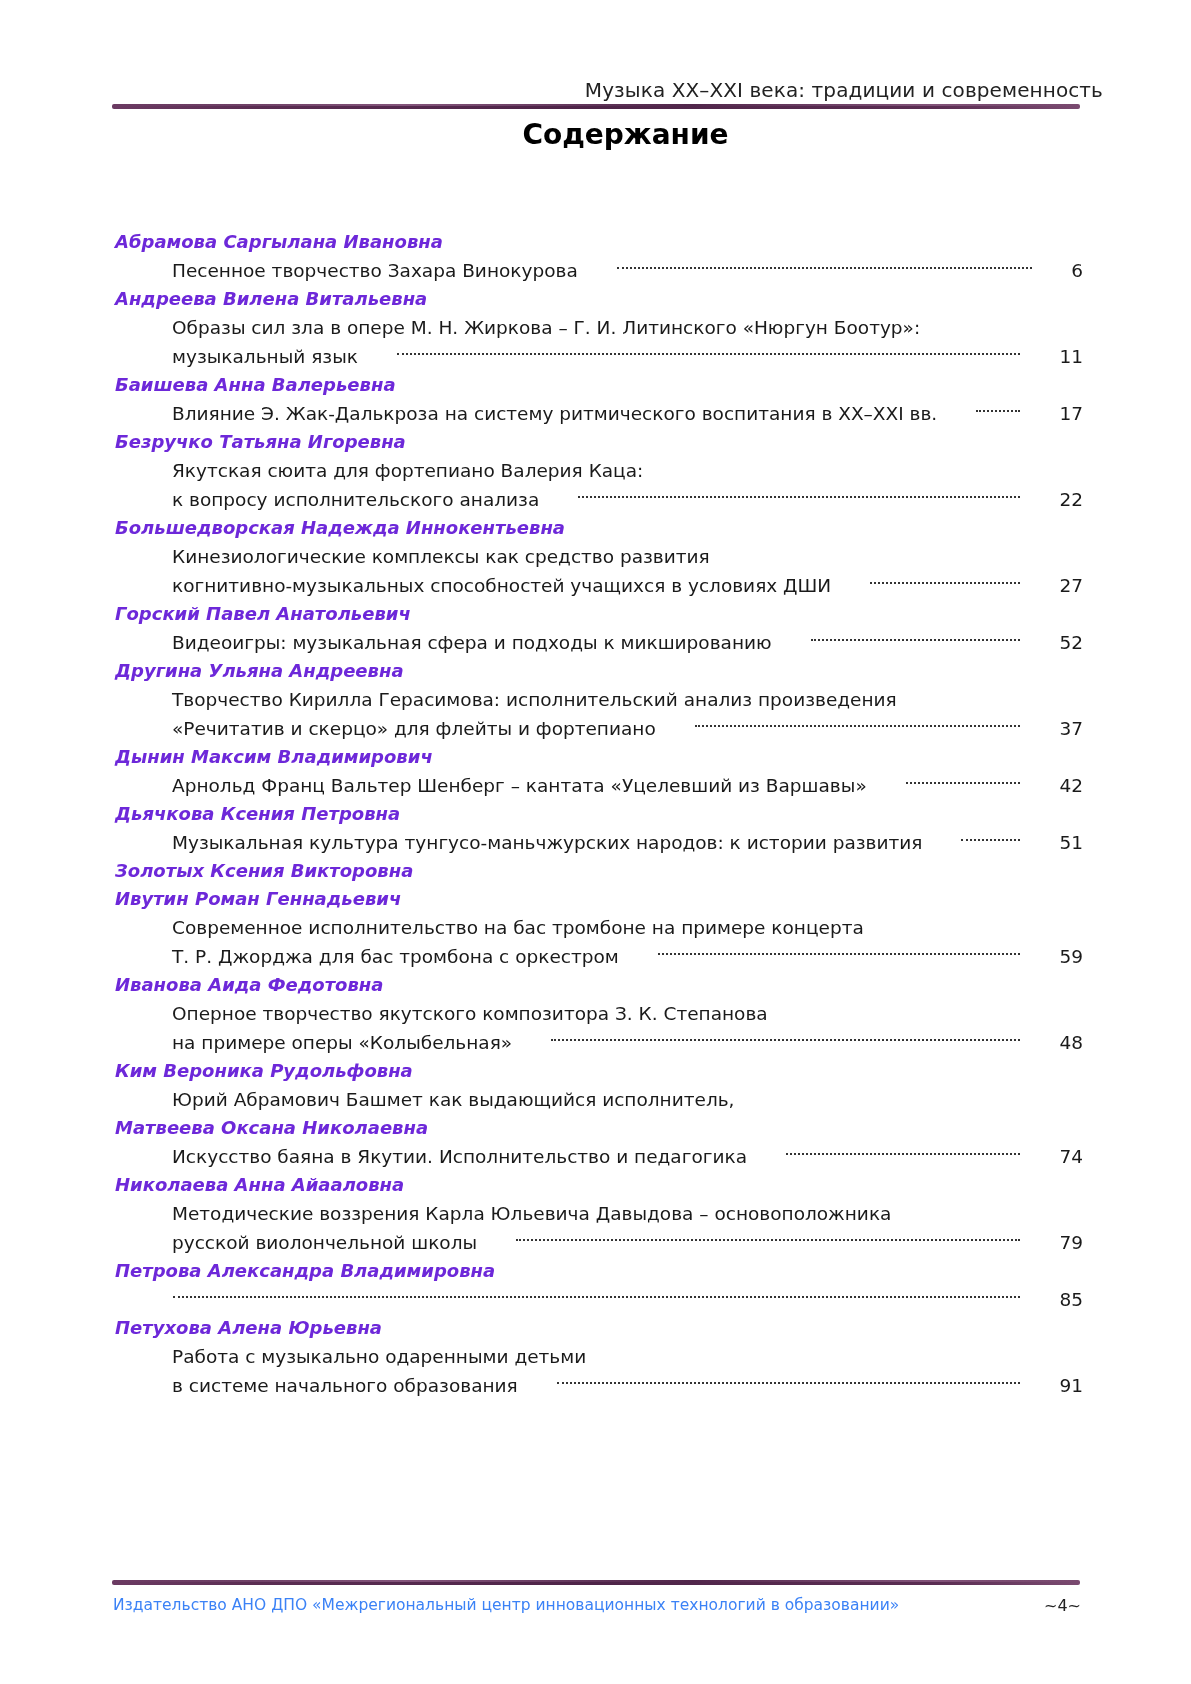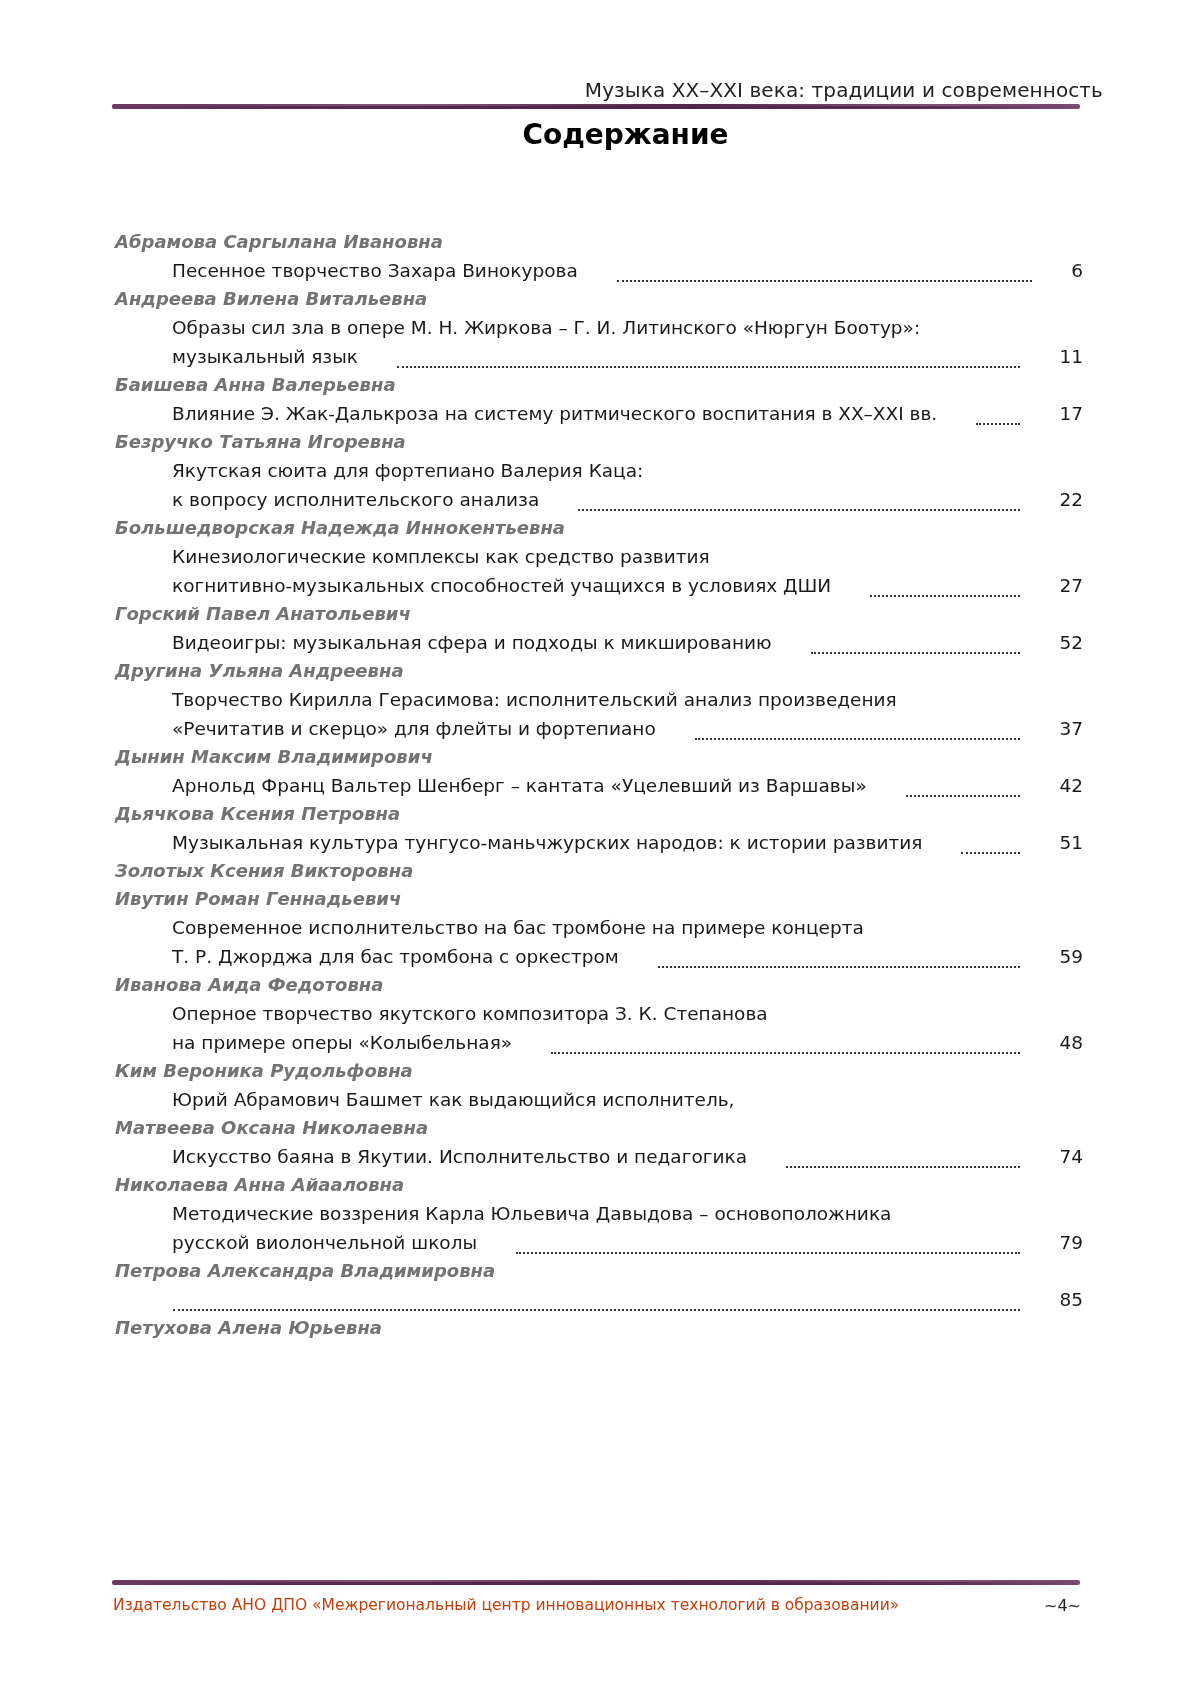--- a/index.html
+++ b/index.html
@@ -25,36 +25,36 @@
     .rule-bottom { top: 1580px; }
     .page-title {
       position: absolute; left: 0; right: 0; top: 118px; text-align: center;
       font-size: 28px; font-weight: bold; color: #000; margin-left: 60px;
     }
     .toc {
       position: absolute; left: 115px; top: 228px; width: 968px;
     }
     .author {
       font-style: italic; font-weight: bold; font-size: 18px; height: 28px; line-height: 28px;
-      color: #737373;
+      color: #6d28d9;
     }
     .entry { margin-left: 57px; }
     .line {
       font-size: 18.5px; height: 29px; line-height: 29px; color: #1a1a1a;
-      display: flex; align-items: flex-end; white-space: nowrap; gap: 38px;
+      display: flex; align-items: center; white-space: nowrap; gap: 38px;
     }
     .line .txt { flex: 0 0 auto; }
     .line .dots {
       flex: 1 1 auto; overflow: hidden; margin: 0 1px;
       border-bottom: 2px dotted #333; height: 0; position: relative; top: -3px;
     }
     .line .pg { flex: 0 0 auto; }
     .footer-text {
       position: absolute; left: 113px; top: 1596px;
-      font-size: 15.5px; color: #c2410c;
+      font-size: 15.5px; color: #3b82f6;
     }
     .footer-page {
       position: absolute; right: 110px; top: 1596px;
       font-size: 16px; color: #222;
     }
   </style>
 </head>
 <body>
 
 <div class="header-title">Музыка XX–XXI века: традиции и современность</div>
@@ -196,17 +196,27 @@
       </div>
     </div>
     <div class="author">Петрова Александра Владимировна</div>
     <div class="entry">
       <div class="line">
         <span class="dots"></span>
         <span class="pg">85</span>
       </div>
     </div>
     <div class="author">Петухова Алена Юрьевна</div>
+    <div class="entry">
+      <div class="line">
+        <span class="txt">Работа с музыкально одаренными детьми</span>
+      </div>
+      <div class="line">
+        <span class="txt">в системе начального образования </span>
+        <span class="dots"></span>
+        <span class="pg">91</span>
+      </div>
+    </div>
   </div>
 
 <div class="rule rule-bottom"></div>
 <div class="footer-text">Издательство АНО ДПО «Межрегиональный центр инновационных технологий в образовании»</div>
 <div class="footer-page">~4~</div>
 
 </body></html>

